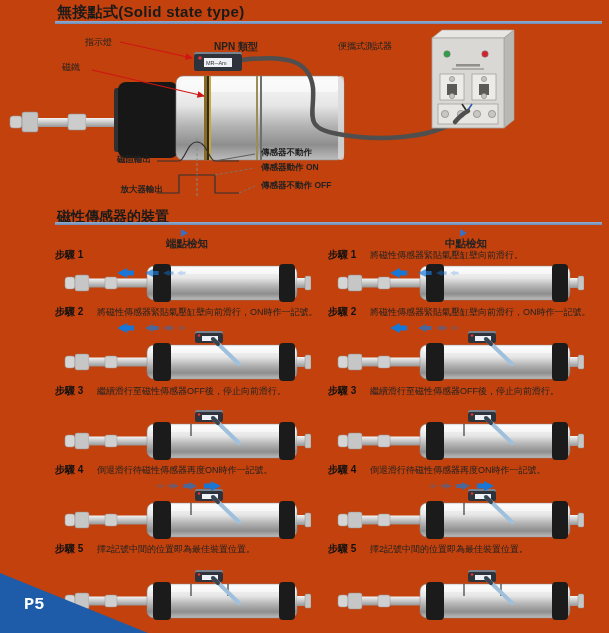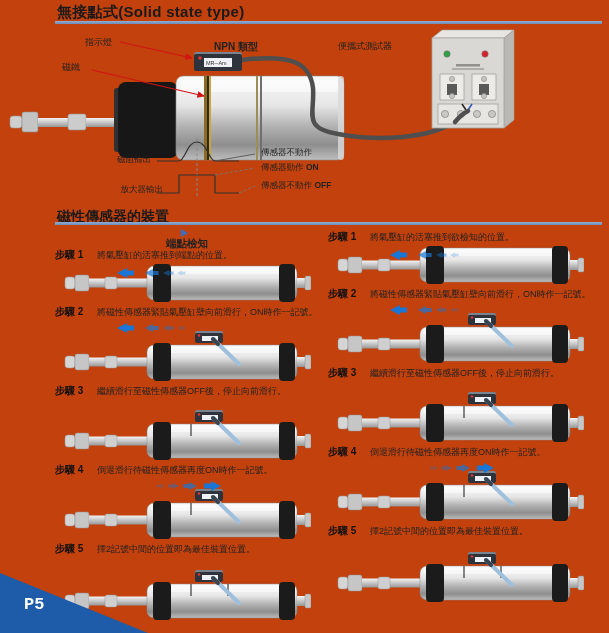--- a/index.html
+++ b/index.html
@@ -10,21 +10,21 @@
   .hrule{position:absolute;height:3px;background:linear-gradient(#93adce,#6d8cba);}
   .rule1{left:55px;top:21px;width:547px;}
   .rule2{left:55px;top:222px;width:547px;}
 
   .lbl{position:absolute;font-size:9px;color:#222;white-space:nowrap;}
   .lbl-bold{font-weight:bold;font-size:10px;padding-left:8px;}
   .desc{position:absolute;left:337px;top:133px;width:266px;font-size:9.5px;line-height:1.5;color:#222;text-align:justify;}
 
   .sec-title{position:absolute;left:57px;top:208px;font-size:14px;font-weight:bold;}
 
-  .sigdiag{position:absolute;left:95px;top:135px;width:268px;height:68px;}
+  .sigdiag{position:absolute;left:95px;top:135px;width:268px;height:68px;font-weight:bold;}
   .sig-lbl{position:absolute;font-size:8.5px;color:#222;white-space:nowrap;}
   .sig-left{width:56px;text-align:right;}
 
   .col{position:absolute;top:229px;}
   .col-header{display:flex;align-items:center;height:18px;flex-direction:column;}
   .tri{width:0;height:0;border-left:7px solid #3a6fc4;border-top:4.5px solid transparent;border-bottom:4.5px solid transparent;margin-right:5px;}
   .col-title{font-size:10.5px;font-weight:bold;color:#222;}
   .step-row{display:flex;align-items:baseline;height:13px;margin-top:1px;}
   .step-label{font-weight:bold;font-size:10px;width:42px;flex:none;color:#111;}
   .step-text{font-size:9px;color:#222;white-space:nowrap;}
@@ -145,21 +145,20 @@
   <div class="hrule rule2"></div>
 
   <div id="columns">
       <div class="col" style="left: 55px; width: 264px;">
         <div class="col-header">
           <span class="tri"></span>
           <span class="col-title">端點檢知</span>
         </div>
         <div class="step-row">
           <span class="step-label">步驟 1</span>
-          <span class="step-text">將氣壓缸的活塞推到端點的位置。</span>
         </div>
         <div class="ill"><svg width="250" height="40" viewBox="0 0 250 40">
             <rect x="4" y="14" width="10" height="12" rx="3" fill="#d5d5d5" stroke="#9a9a9a" stroke-width=".5"></rect>
             <rect x="14" y="12" width="14" height="16" rx="2" fill="#c6c6c6" stroke="#8f8f8f" stroke-width=".5"></rect>
             <rect x="28" y="15.5" width="58" height="9" fill="url(#g-rod)"></rect>
             <rect x="44" y="14" width="12" height="12" rx="2" fill="#cfcfcf" stroke="#949494" stroke-width=".5"></rect>
             <rect x="86" y="3" width="150" height="34" rx="7" fill="url(#g-metal)" stroke="#8a8a8a" stroke-width=".5"></rect>
             <rect x="90" y="5" width="142" height="6" rx="3" fill="#ffffff" opacity=".5"></rect>
             <rect x="92" y="1" width="18" height="38" rx="4" fill="#1b1b1b"></rect>
             <rect x="218" y="1" width="16" height="38" rx="4" fill="#1b1b1b"></rect>
@@ -277,23 +276,27 @@
             <line x1="167" y1="27" x2="167" y2="39" stroke="#3a3a3a" stroke-width="1.2"></line>
             <rect x="134" y="13" width="28" height="4" rx="2" fill="#79828f"></rect>
             <rect x="134" y="15" width="28" height="10" rx="2" fill="#2e333b"></rect>
             <circle cx="138" cy="17.5" r="1.3" fill="#e23333"></circle>
             <rect x="141" y="18" width="16" height="5" fill="#eef2f6"></rect>
             <line x1="152" y1="21" x2="178" y2="46" stroke="#9fc0dc" stroke-width="4" stroke-linecap="round"></line>
             <line x1="152" y1="21" x2="157" y2="26" stroke="#3a4450" stroke-width="4" stroke-linecap="round"></line>
           </svg></div>
       </div>
       <div class="col" style="left: 328px; width: 276px;">
+        <div class="col-header">
+          <span class="tri"></span>
+          <span class="col-title">中點檢知</span>
+        </div>
         <div class="step-row">
           <span class="step-label">步驟 1</span>
-          <span class="step-text">將氣壓缸的活塞推到欲檢知的位置。</span>
+          <span class="step-text">將磁性傳感器緊貼氣壓缸壁向前滑行。</span>
         </div>
         <div class="ill"><svg width="250" height="40" viewBox="0 0 250 40">
             <rect x="4" y="14" width="10" height="12" rx="3" fill="#d5d5d5" stroke="#9a9a9a" stroke-width=".5"></rect>
             <rect x="14" y="12" width="14" height="16" rx="2" fill="#c6c6c6" stroke="#8f8f8f" stroke-width=".5"></rect>
             <rect x="28" y="15.5" width="58" height="9" fill="url(#g-rod)"></rect>
             <rect x="44" y="14" width="12" height="12" rx="2" fill="#cfcfcf" stroke="#949494" stroke-width=".5"></rect>
             <rect x="86" y="3" width="150" height="34" rx="7" fill="url(#g-metal)" stroke="#8a8a8a" stroke-width=".5"></rect>
             <rect x="90" y="5" width="142" height="6" rx="3" fill="#ffffff" opacity=".5"></rect>
             <rect x="92" y="1" width="18" height="38" rx="4" fill="#1b1b1b"></rect>
             <rect x="218" y="1" width="16" height="38" rx="4" fill="#1b1b1b"></rect>

